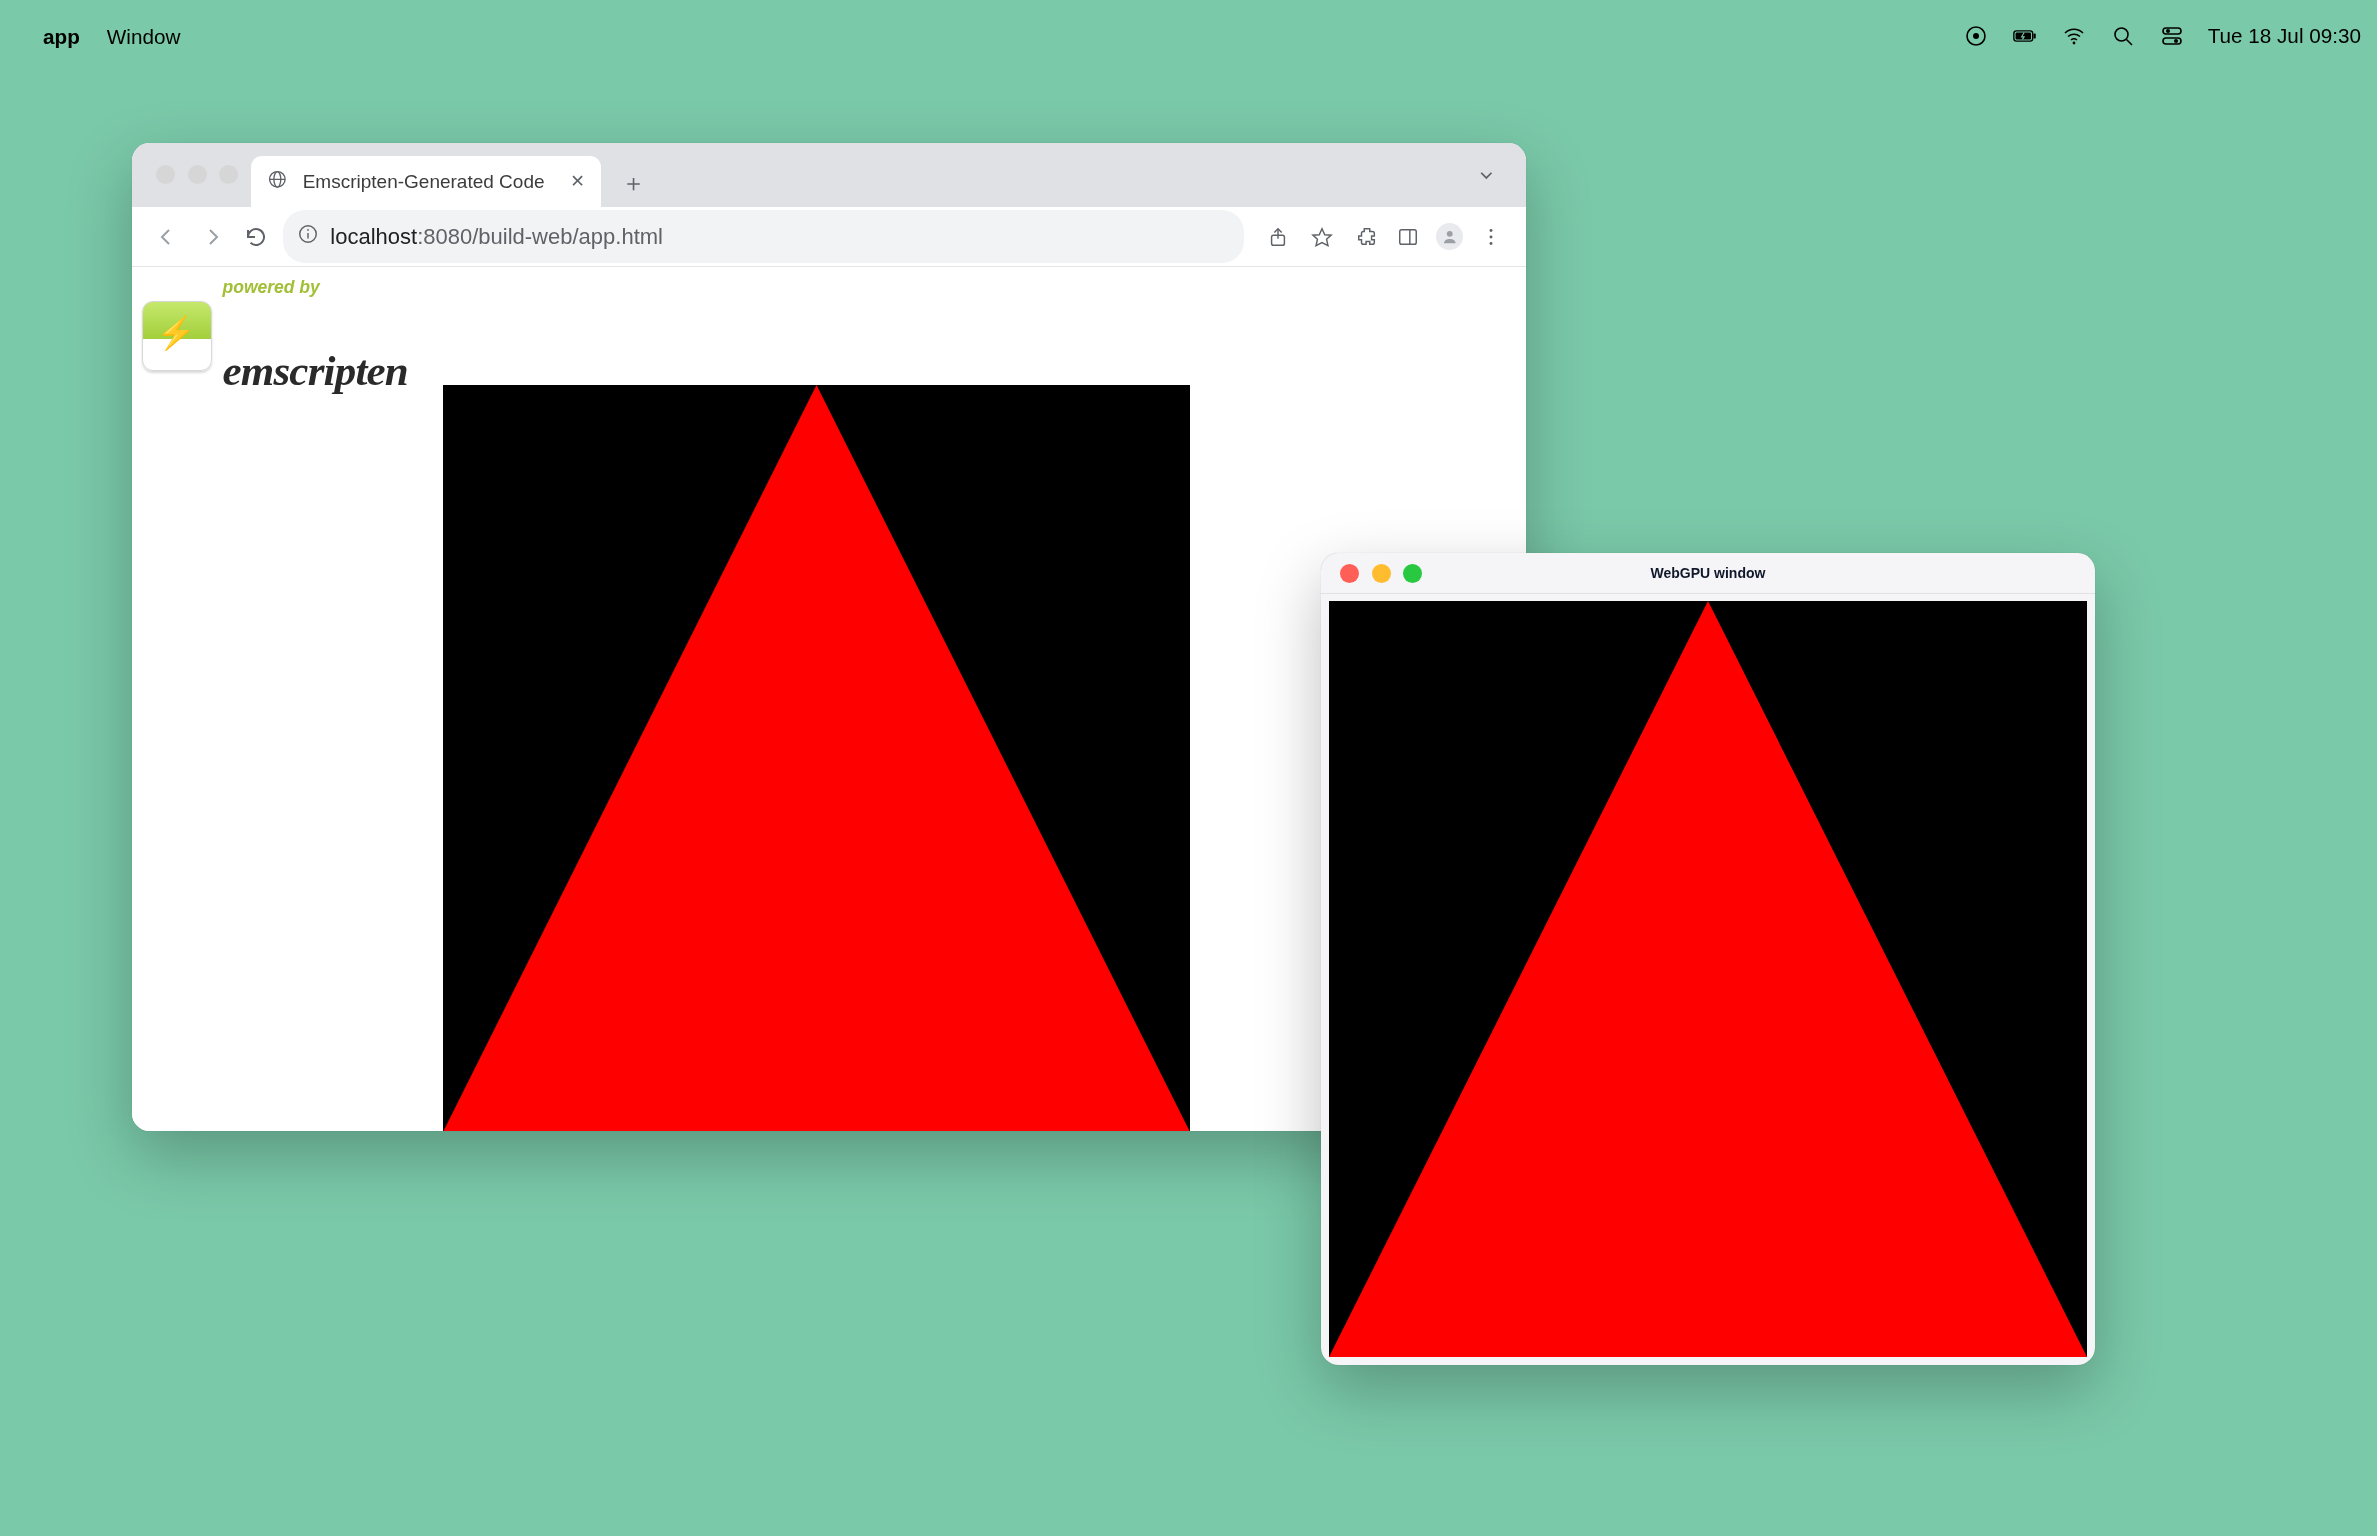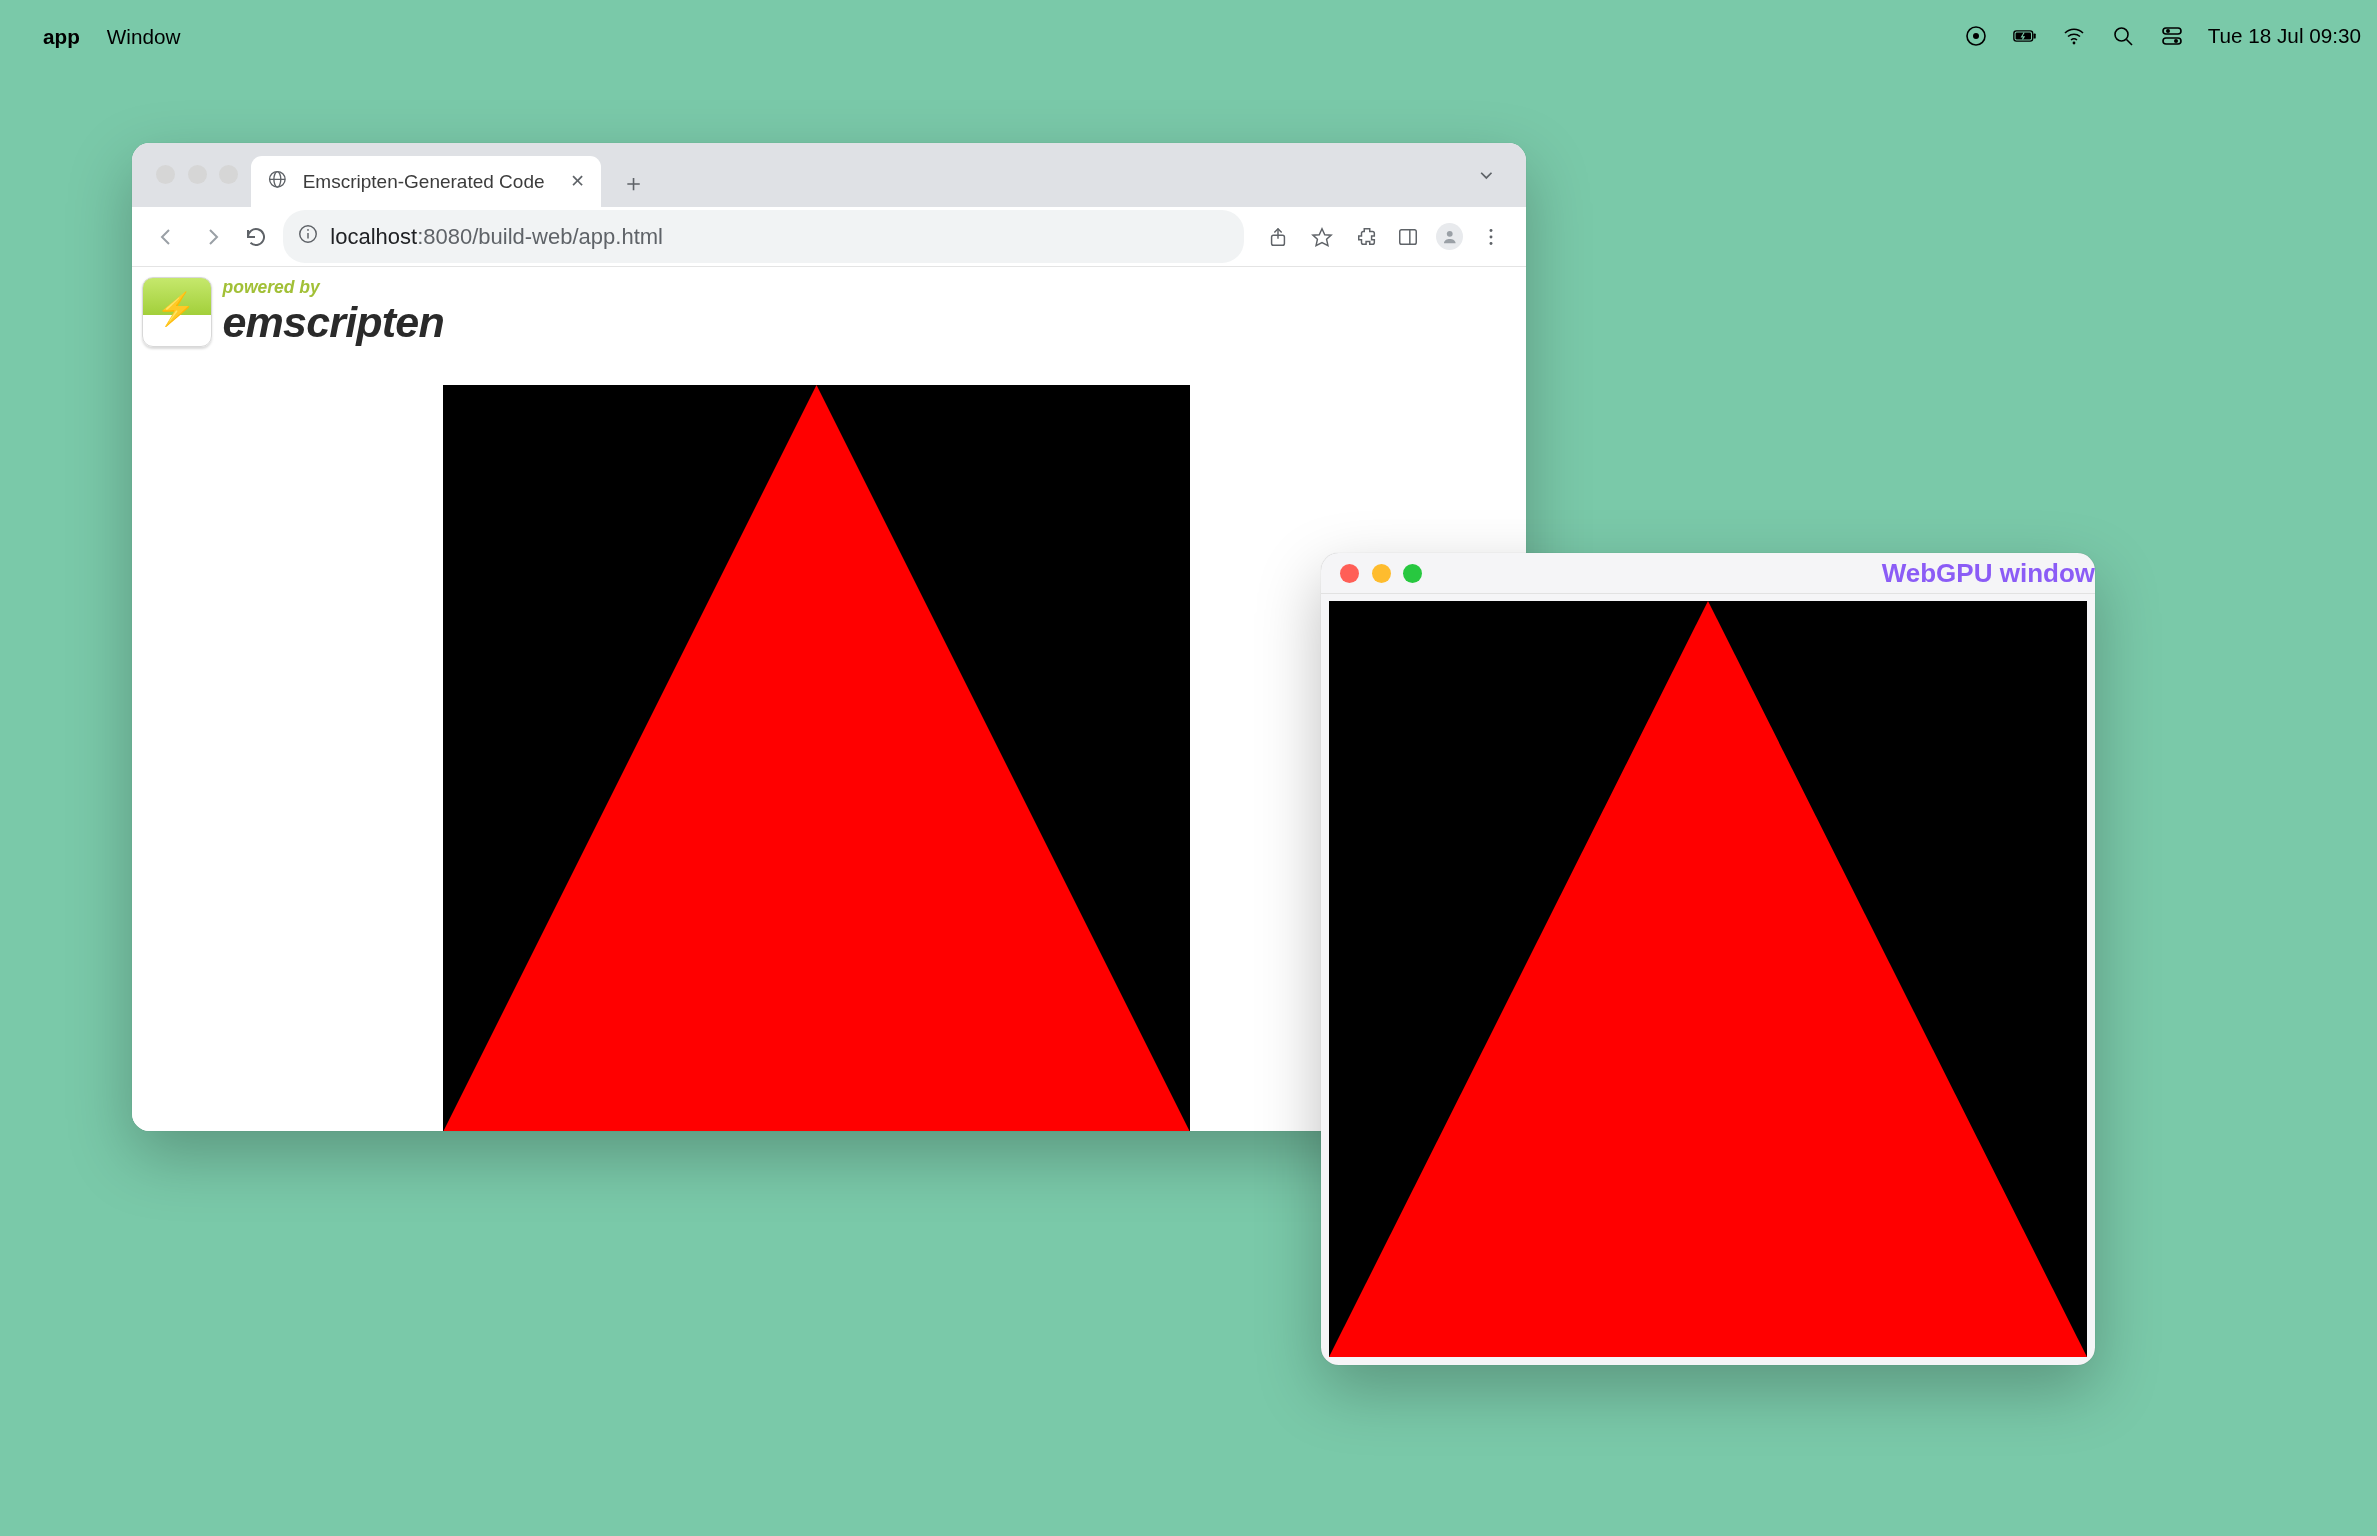--- a/index.html
+++ b/index.html
@@ -143,21 +143,21 @@
     position:relative;
   }
   .em-badge::after{
     content:"⚡";
     position:absolute;
     left:50%; top:18%;
     transform:translateX(-50%);
     font-size:32px; color:#fff;
   }
   .em-text .pb { font-size:17.5px; font-weight:700; font-style:italic; color:#a2c037; }
-  .em-text .em { font-size:43px; font-weight:800; font-style:italic; color:#2a2a2a; font-family: Liberation Sans, sans-serif; letter-spacing:-0.8px;}
+  .em-text .em { font-size:43px; font-weight:800; font-style:italic; color:#2a2a2a; font-family: Liberation Serif, serif; letter-spacing:-0.8px;margin-top:48px;}
 
   .canvas-area {
     position:absolute;
     left: 311px;
     top: 118px;
     width: 747px;
     height: 747px;   
     background:#000;
   }
   .red-tri {
@@ -173,21 +173,21 @@
     background:#f5f5f7;
   }
   .native-title {
     height:41px;
     display:flex;
     align-items:center;
     position:relative;
     border-bottom:0.8px solid #e2e2e2;
   }
   .native-title .traffic { position:absolute; left:19px; top:11px; }
-  .native-title .title { width:100%; text-align:right; font-size:26px; font-weight:700; color:#8b5cf6;}
+  .native-title .title { width:100%; text-align:center; font-size:14px; font-weight:700; color:#0f172a;}
   .native-canvas {
     position:absolute;
     left:8px; right:8px; top:48px; bottom:8px;
     background:#000;
   }
 </style>
 </head>
 <body>
 
 <div class="menubar">

